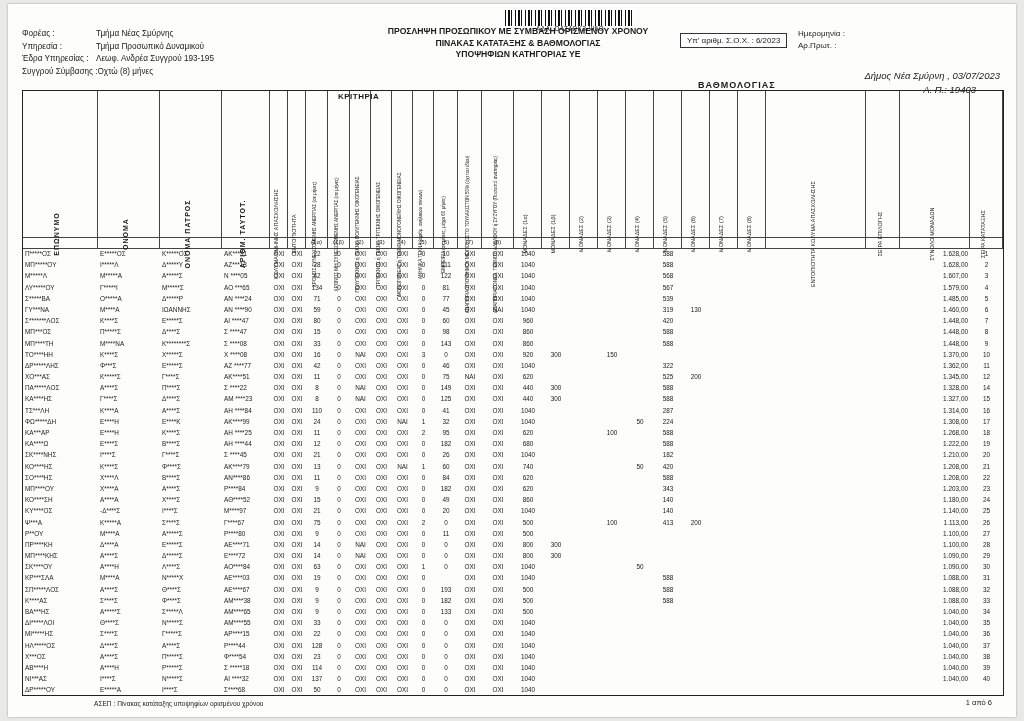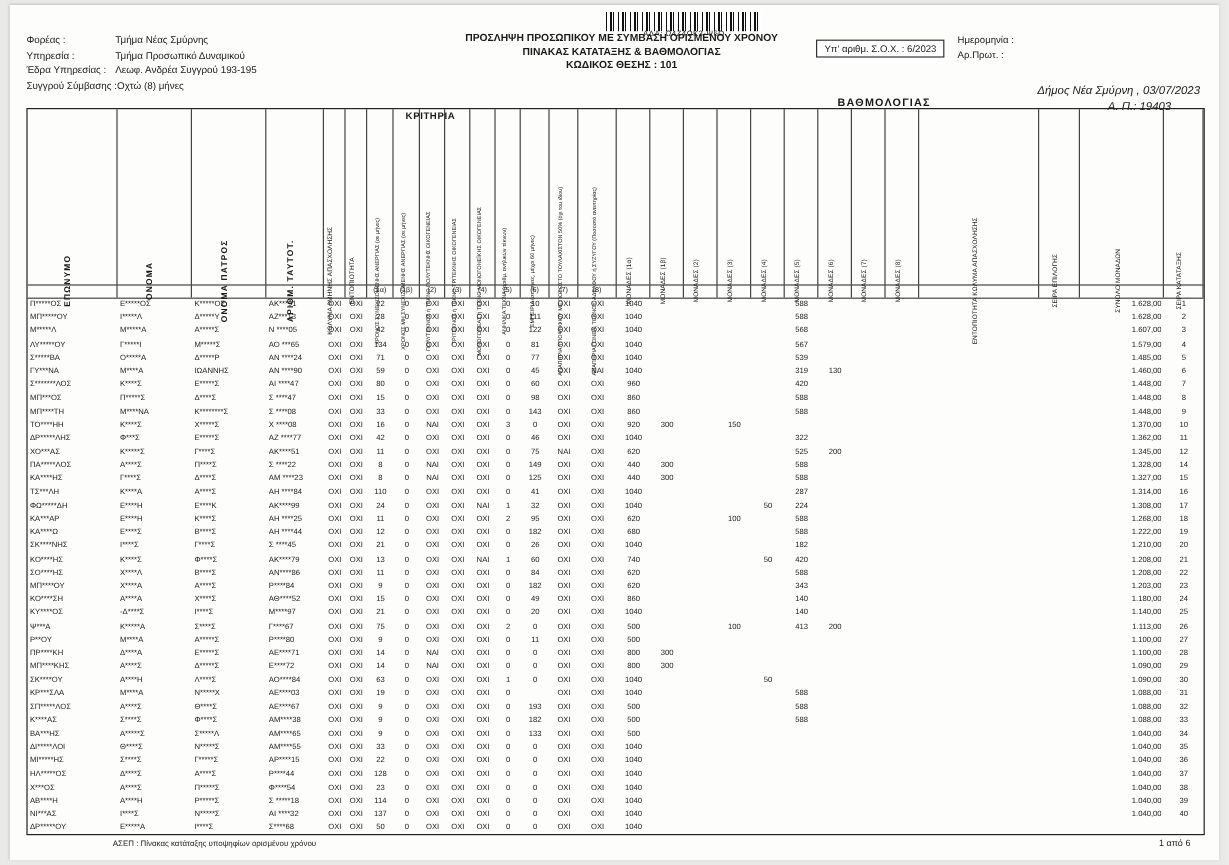--- a/index.html
+++ b/index.html
@@ -83,21 +83,21 @@
   <div class="hdr-left">
     <div><span class="k">Φορέας :</span><span>Τμήμα Νέας Σμύρνης</span></div>
     <div><span class="k">Υπηρεσία :</span><span>Τμήμα Προσωπικό Δυναμικού</span></div>
     <div><span class="k">Έδρα Υπηρεσίας :</span><span>Λεωφ. Ανδρέα Συγγρού 193-195</span></div>
     <div><span class="k">Συγγρού Σύμβασης :</span><span>Οχτώ (8) μήνες</span></div>
   </div>
 
   <div class="hdr-center">
     <div>ΠΡΟΣΛΗΨΗ ΠΡΟΣΩΠΙΚΟΥ ΜΕ ΣΥΜΒΑΣΗ ΟΡΙΣΜΕΝΟΥ ΧΡΟΝΟΥ</div>
     <div>ΠΙΝΑΚΑΣ ΚΑΤΑΤΑΞΗΣ &amp; ΒΑΘΜΟΛΟΓΙΑΣ</div>
-    <div>ΚΩΔΙΚΟΣ ΘΕΣΗΣ : 101</div>
+    <div>ΥΠΟΨΗΦΙΩΝ ΚΑΤΗΓΟΡΙΑΣ ΥΕ</div>
   </div>
 
 
   <div class="hdr-box">Υπ' αριθμ. Σ.Ο.Χ. : 6/2023</div>
 
   <div class="hdr-right">
     <div>Ημερομηνία :</div>
     <div>Αρ.Πρωτ. :</div>
   </div>
 

